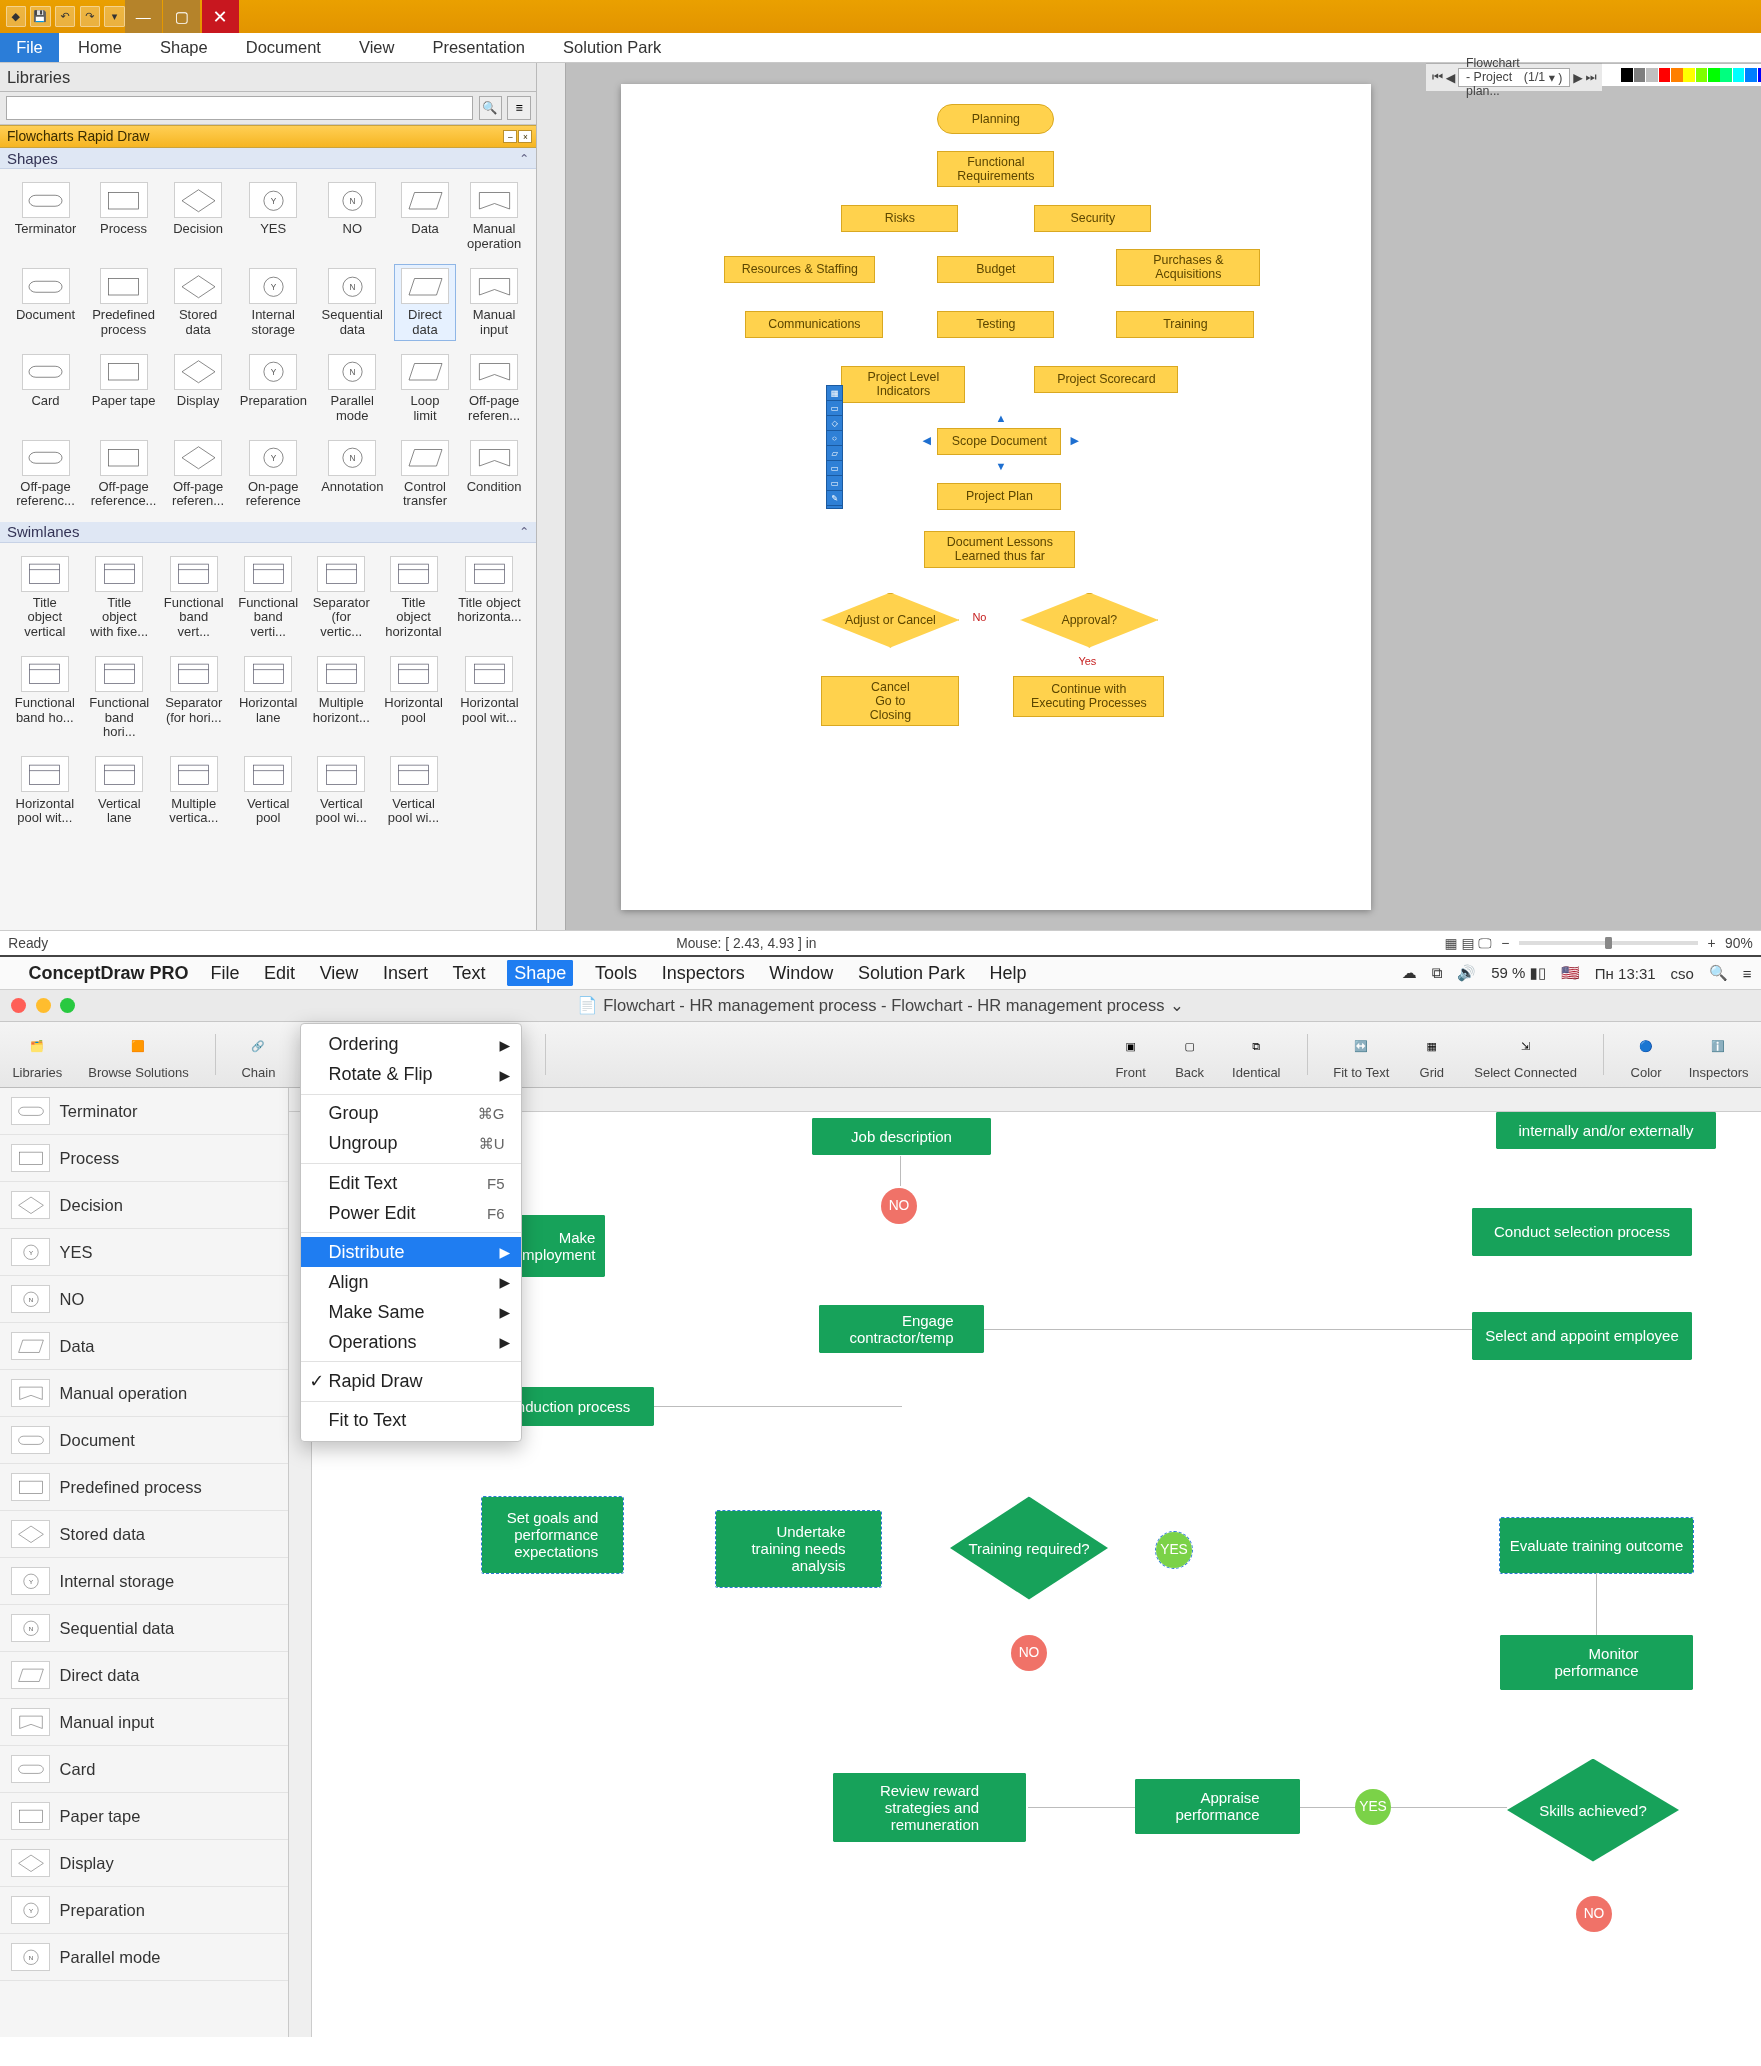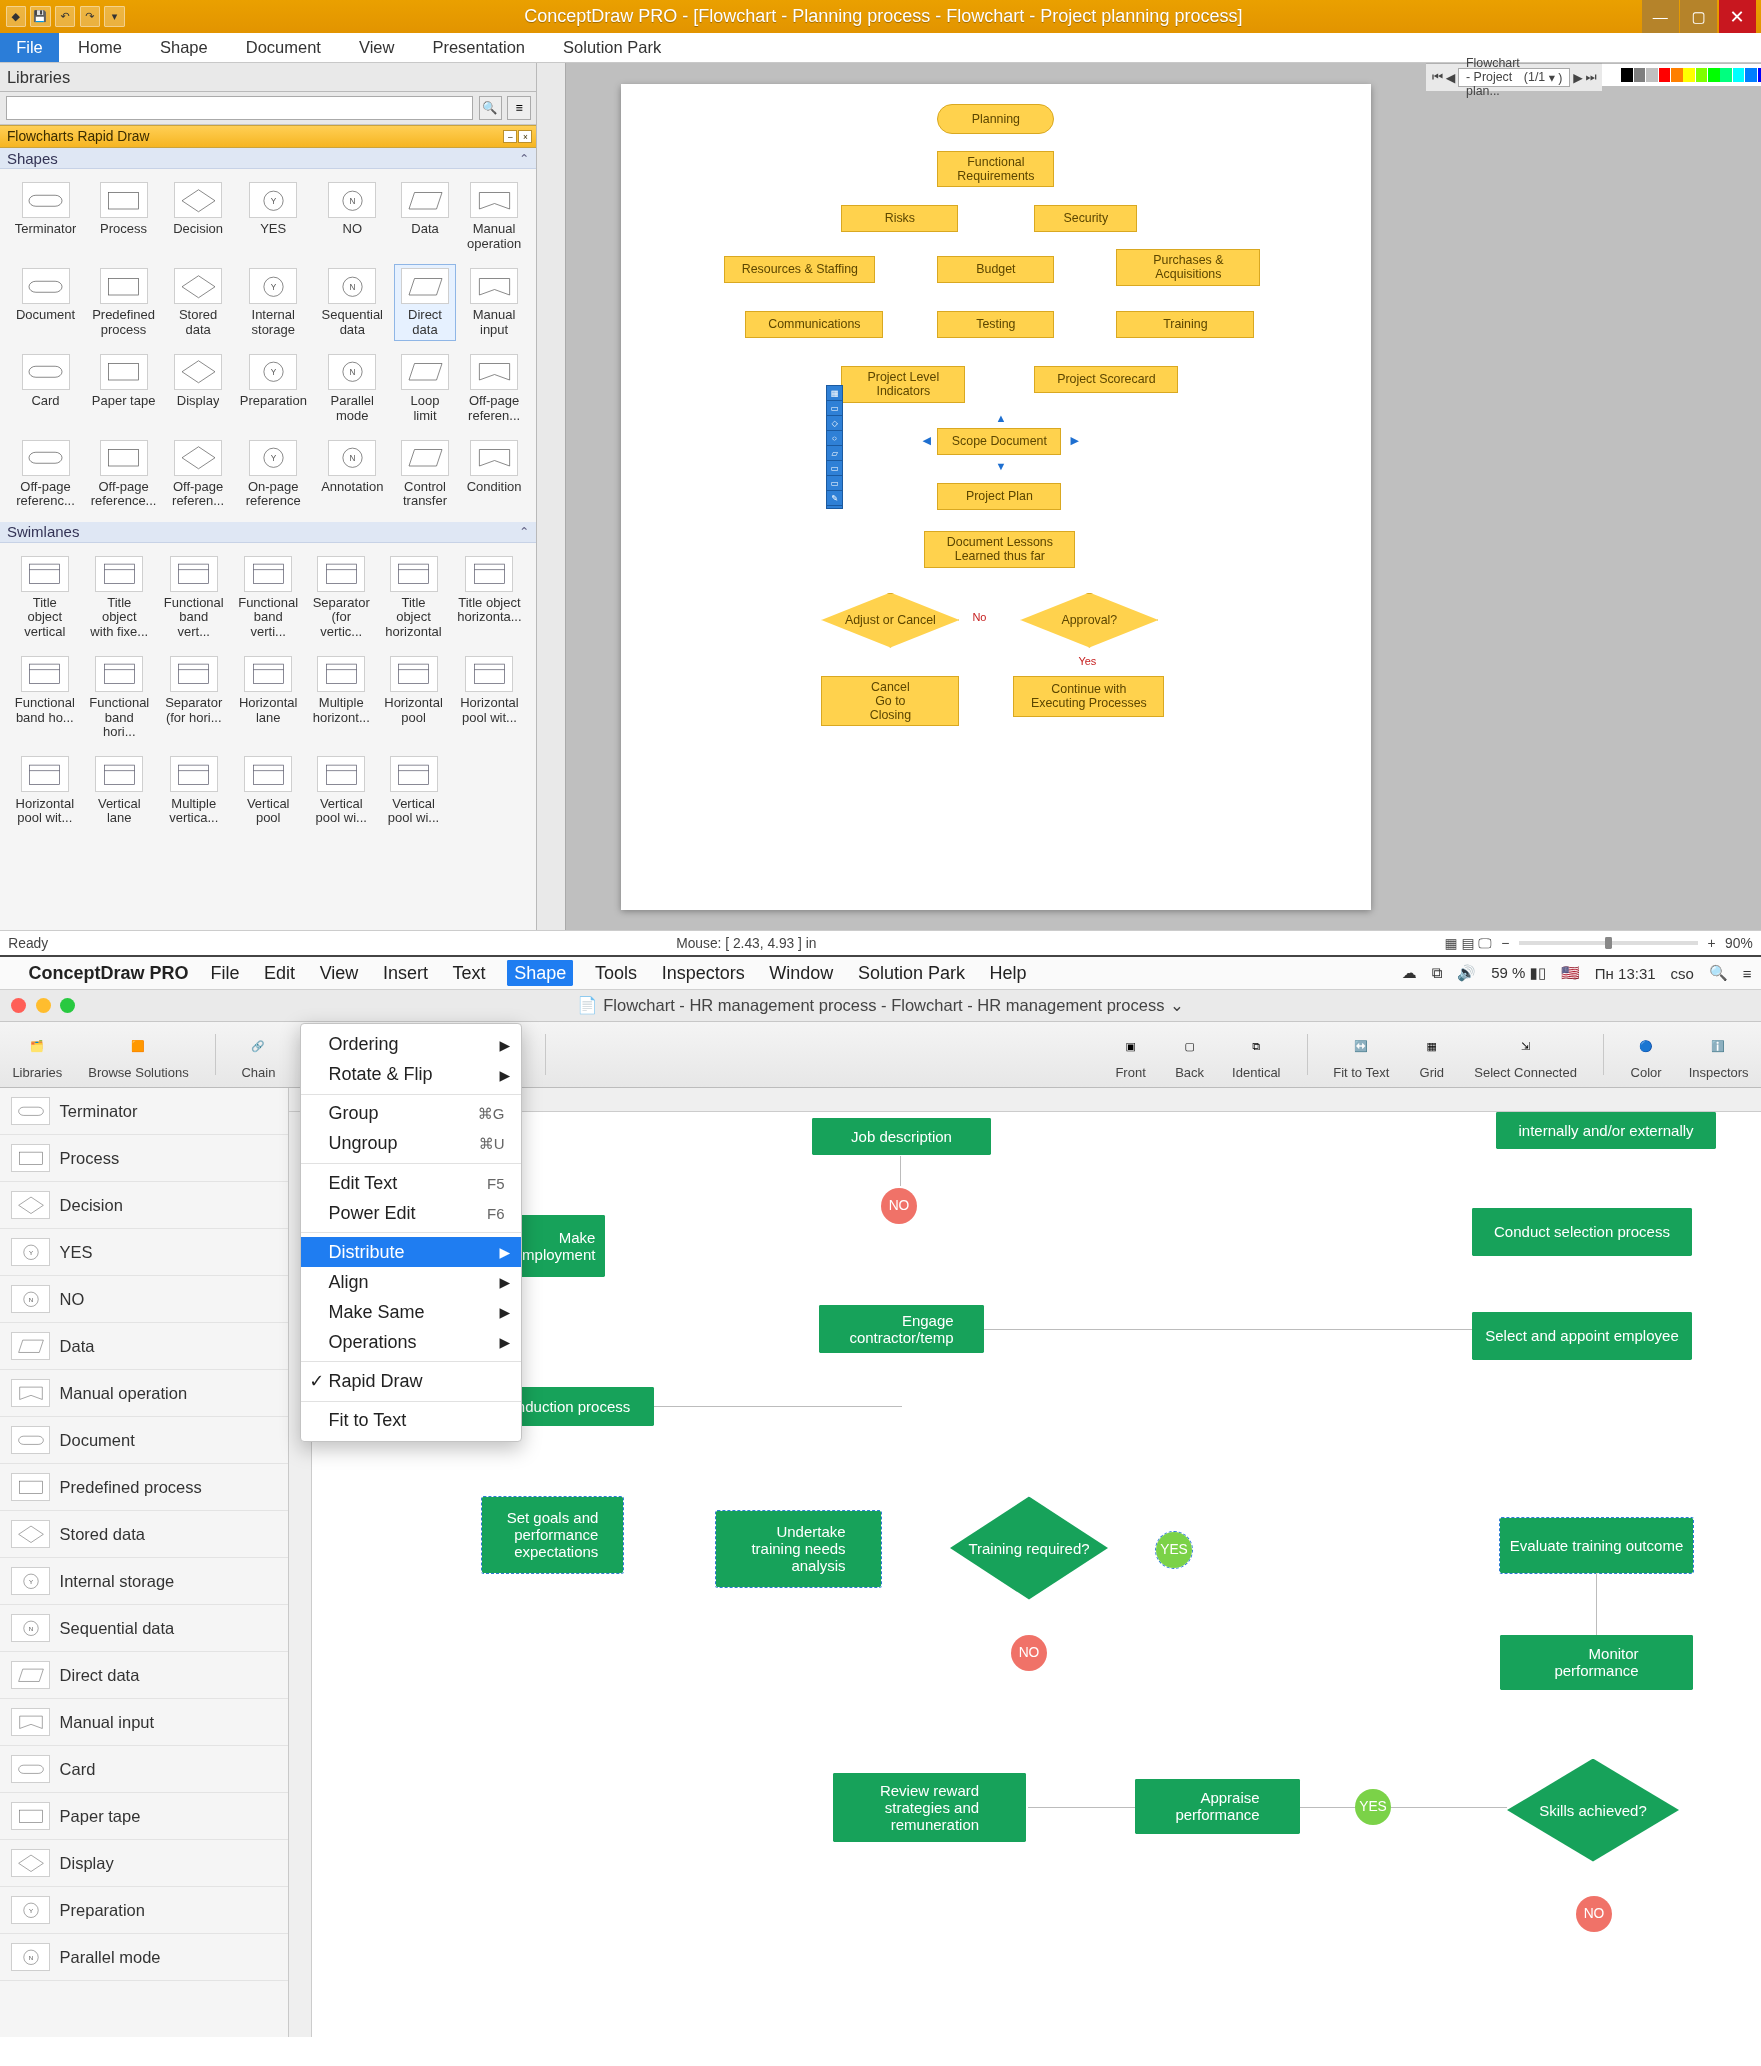--- a/index.html
+++ b/index.html
@@ -143,21 +143,20 @@
 
 <div class="win-top">
   <div class="win-title-bar">
     <div class="win-qat">
       <div class="qat-btn">◆</div>
       <div class="qat-btn">💾</div>
       <div class="qat-btn">↶</div>
       <div class="qat-btn">↷</div>
       <div class="qat-btn">▾</div>
     </div>
-    <div class="title-text">ConceptDraw PRO - [Flowchart - Planning process - Flowchart - Project planning process]</div>
     <div class="win-ctrl">
       <div class="min">—</div>
       <div class="max">▢</div>
       <div class="close">✕</div>
     </div>
   </div>
 
   <div class="win-menu">
     <div class="file">File</div>
     <div class="mitem">Home</div>
@@ -614,21 +613,21 @@
       <div class="ruler-h"></div>
       <div class="canvas-body">
         <div class="ruler-v"></div>
         <div class="paper">
           <div class="page">
 
             <div class="fc-box fc-round" style="left:316px;top:20.6px;width:117px;height:30px">Planning</div>
             <div class="fc-box" style="left:316px;top:67px;width:117px;height:36px;white-space:pre-line">Functional
 Requirements</div>
             <div class="fc-box" style="left:220px;top:121px;width:117px;height:27.5px">Risks</div>
-            <div class="fc-box" style="left:413px;top:121px;width:103px;height:27.5px">Security</div>
+            <div class="fc-box" style="left:413px;top:121px;width:117px;height:27.5px">Security</div>
             <div class="fc-box" style="left:103px;top:172px;width:151px;height:27.5px">Resources &amp; Staffing</div>
             <div class="fc-box" style="left:316px;top:172px;width:117px;height:27.5px">Budget</div>
             <div class="fc-box" style="left:495px;top:165px;width:144px;height:37px;white-space:pre-line">Purchases &amp;
 Acquisitions</div>
             <div class="fc-box" style="left:124px;top:227px;width:138px;height:27.5px">Communications</div>
             <div class="fc-box" style="left:316px;top:227px;width:117px;height:27.5px">Testing</div>
             <div class="fc-box" style="left:495px;top:227px;width:138px;height:27.5px">Training</div>
             <div class="fc-box" style="left:220px;top:282px;width:124px;height:37px;white-space:pre-line">Project Level
 Indicators</div>
             <div class="fc-box" style="left:413px;top:282px;width:144px;height:27.5px">Project Scorecard</div>

